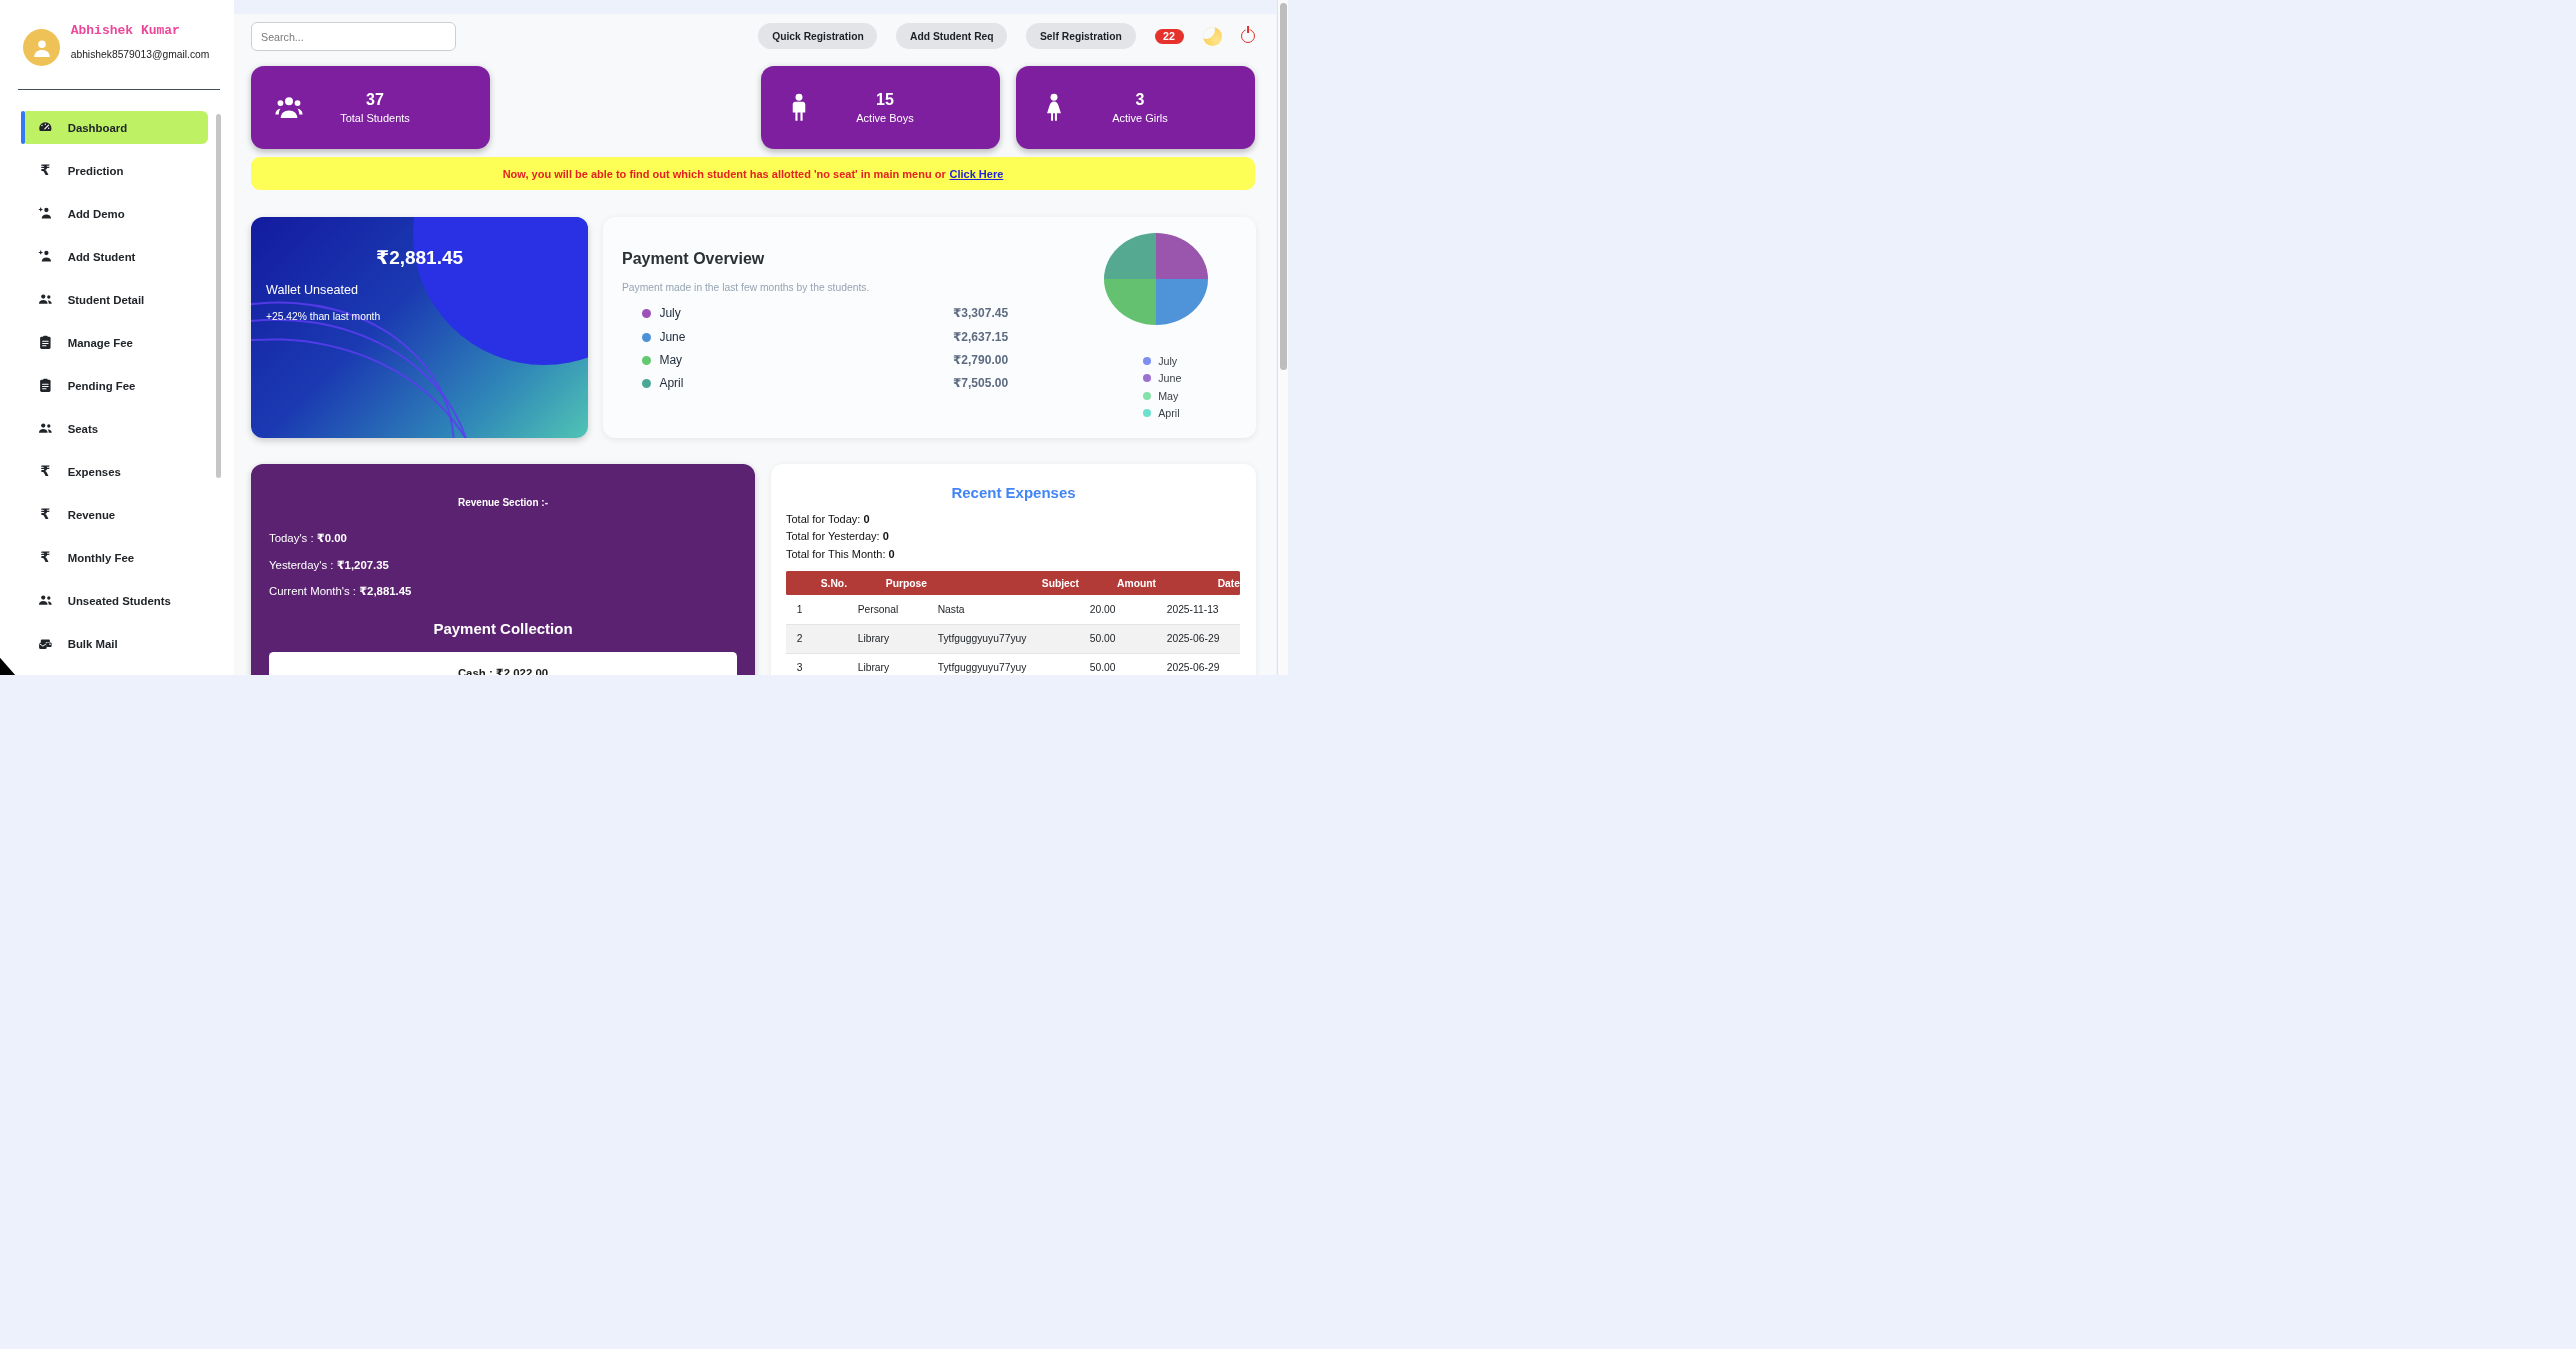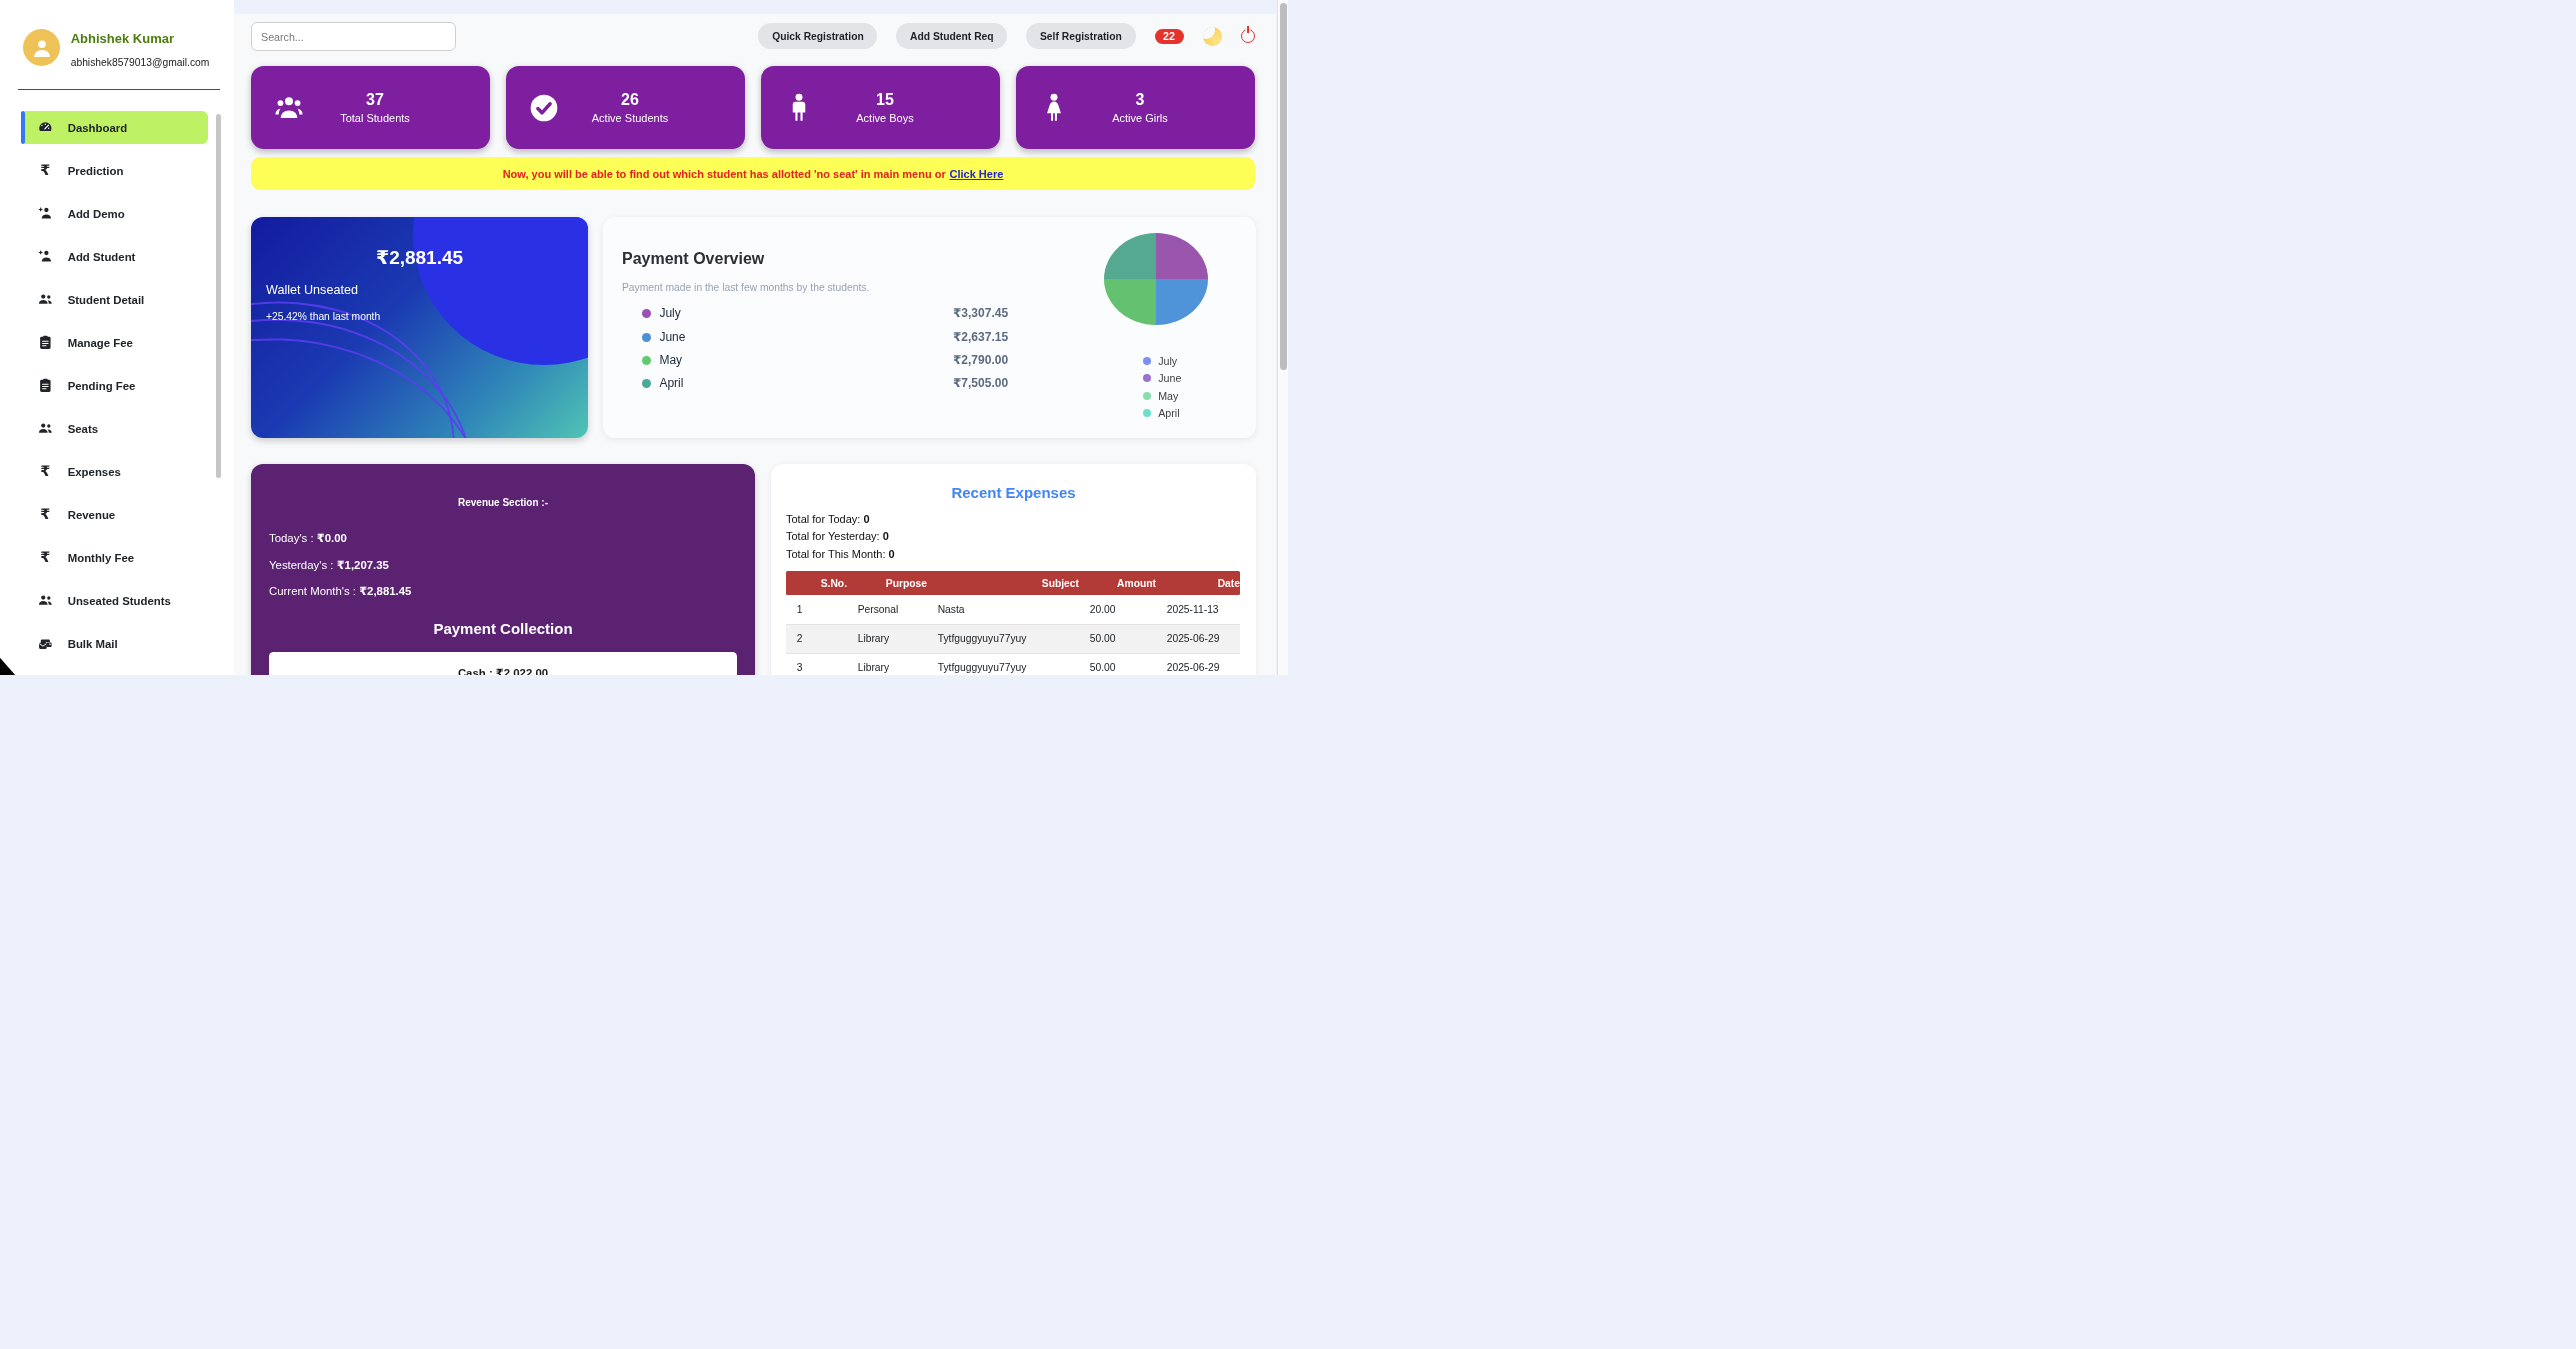--- a/index.html
+++ b/index.html
@@ -14,21 +14,21 @@
   #app{position:relative;width:1288px;height:675px;overflow:hidden;}
 
   
   .content-bg{position:absolute;left:234px;top:13.7px;width:1042px;height:661px;background:var(--content-bg);}
 
   
   .sidebar{position:absolute;left:0;top:0;width:234px;height:675px;background:#ffffff;z-index:5;}
   .profile{position:absolute;left:23px;top:23px;display:flex;align-items:flex-start;gap:10.7px;}
   .avatar{width:37px;height:37px;border-radius:50%;background:var(--avatar-gold);display:flex;align-items:center;justify-content:center;margin-top:6px;}
   .avatar svg{width:26px;height:26px;}
-  .profile-name{font-size:13px;font-weight:bold;color:#4d7c0f;line-height:1.2;margin-top:8px;}
+  .profile-name{font-size:13px;font-weight:bold;color:#ec4899;line-height:1.2;margin-top:0;font-family:Liberation Mono, monospace;}
   .profile-email{font-size:10.3px;color:#222;margin-top:10.7px;}
   .sidebar-divider{position:absolute;left:18px;top:89px;width:202px;height:0;border-top:1.1px solid #46505c;}
   .menu{position:absolute;left:21px;top:111px;width:187px;}
   .menu-item{position:relative;height:33px;margin-bottom:10px;display:flex;align-items:center;border-radius:6px;cursor:pointer;}
   .menu-item .mi-icon{width:27px;margin-left:10.7px;display:flex;align-items:center;justify-content:center;color:#212529;}
   .menu-item .mi-icon svg{width:16.7px;height:16.7px;fill:#212529;}
   .menu-item .mi-label{margin-left:9px;font-size:11.4px;font-weight:bold;color:#212529;white-space:nowrap;}
   .menu-item.active{background:#bef264;}
   .menu-item.active::before{content:'';position:absolute;left:0;top:0;bottom:0;width:3.8px;border-radius:3px;background:var(--active-blue);}
   .rupee-glyph{font-size:14.5px;font-weight:bold;color:#212529;line-height:1;}
@@ -277,32 +277,20 @@
           <circle cx="18.4" cy="8.3" r="2.2"></circle>
           <circle cx="12" cy="7" r="3"></circle>
           <path d="M5.8 19.5c0-3.4 2.6-5.6 6.2-5.6s6.2 2.2 6.2 5.6z"></path>
           <path d="M1.8 16.8c0-2.4 1.6-4 3.9-4.4-.8 1-1.3 2.3-1.4 4.4z"></path>
           <path d="M22.2 16.8c0-2.4-1.6-4-3.9-4.4.8 1 1.3 2.3 1.4 4.4z"></path>
         </svg>
     </div>
     <div class="stat-text">
       <div class="stat-value">37</div>
       <div class="stat-label">Total Students</div>
-    </div>
-  </div>
-  <div class="stat-card" style="left:506px">
-    <div class="stat-icon">
-      <svg viewBox="0 0 24 24">
-          <circle cx="12" cy="12" r="10" fill="#fff"></circle>
-          <path d="M7.4 12.4l3.1 3.2 6.1-6.8" stroke="#7d1f9e" stroke-width="2.6" fill="none" stroke-linecap="round" stroke-linejoin="round"></path>
-        </svg>
-    </div>
-    <div class="stat-text">
-      <div class="stat-value">26</div>
-      <div class="stat-label">Active Students</div>
     </div>
   </div>
   <div class="stat-card" style="left:761px">
     <div class="stat-icon">
       <svg viewBox="0 0 24 24">
           <circle cx="12" cy="3.9" r="2.6"></circle>
           <path d="M9.2 7.4h5.6c1.1 0 1.9.9 1.9 2v6h-2v6.2h-1.6v-6.2h-2.2v6.2H9.3V15.4h-2v-6c0-1.1.8-2 1.9-2z"></path>
         </svg>
     </div>
     <div class="stat-text">

